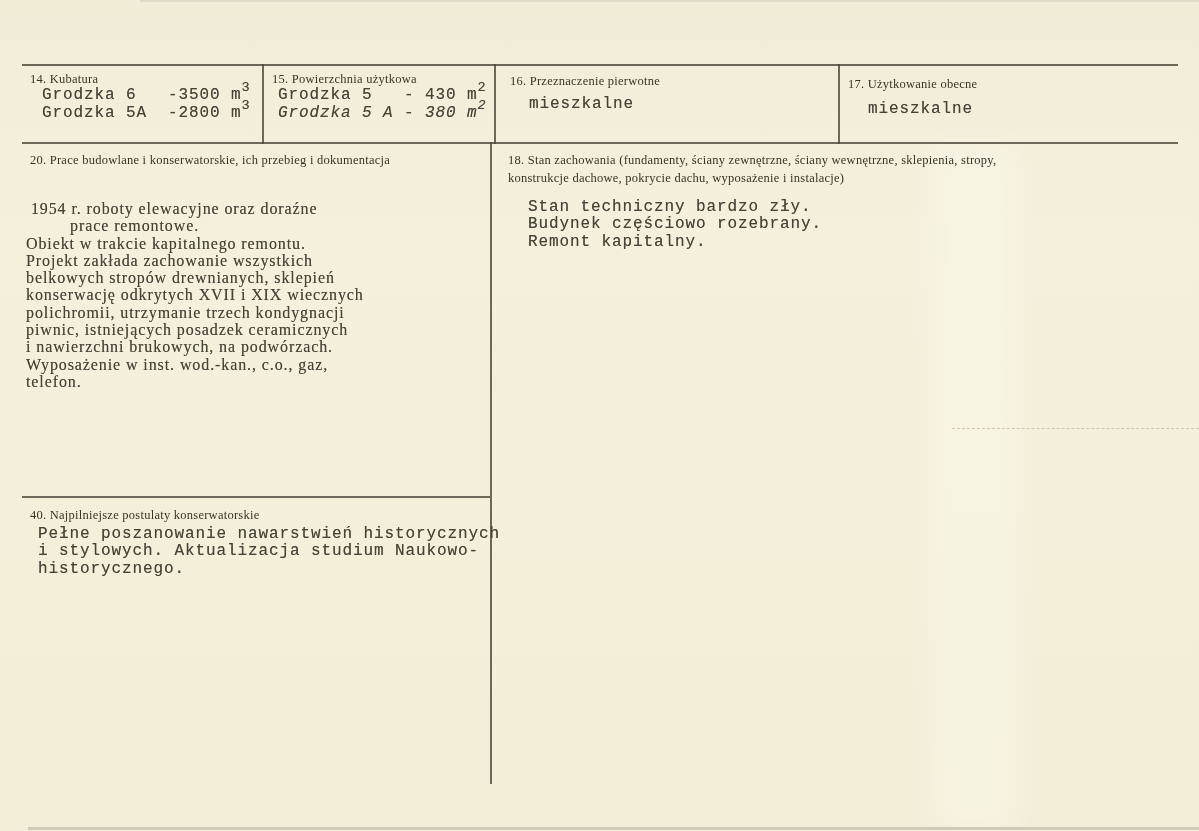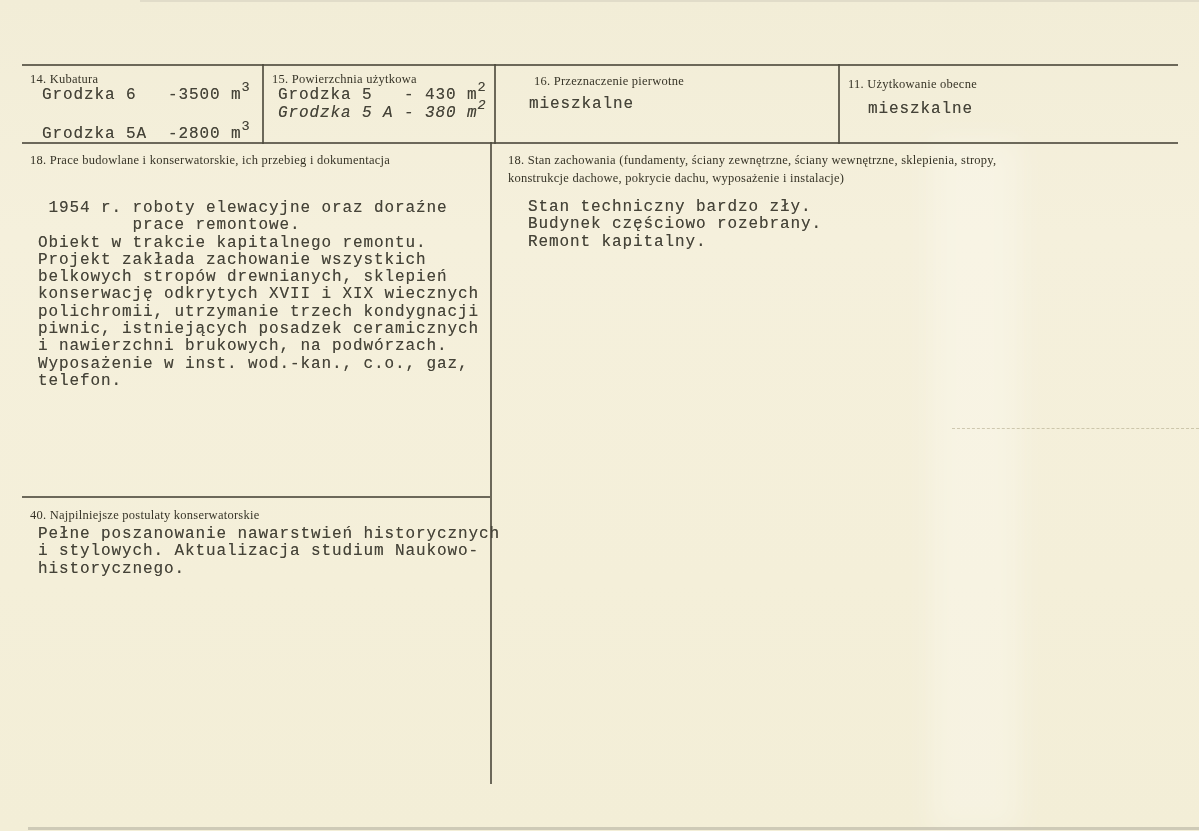--- a/index.html
+++ b/index.html
@@ -82,42 +82,42 @@
   <div class="line hline" style="left:22px; top:142px; width:1156px;"></div>
   <div class="line vline" style="left:262px; top:64px; height:80px;"></div>
   <div class="line vline" style="left:494px; top:64px; height:80px;"></div>
   <div class="line vline" style="left:838px; top:64px; height:80px;"></div>
   <div class="line vline" style="left:490px; top:142px; height:642px;"></div>
   <div class="line hline" style="left:22px; top:496px; width:468px;"></div>
 
   <div>
     <div class="flabel" style="left:30px; top:70px;">14. Kubatura</div>
     <div class="typed" style="left:42px; top:87px;"><span>Grodzka 6   -3500 m</span><sup>3</sup></div>
-    <div class="typed" style="left:42px; top:105px;margin-top:21px;"><span>Grodzka 5A  -2800 m</span><sup>3</sup></div>
+    <div class="typed" style="left:42px; top:105px;"><span>Grodzka 5A  -2800 m</span><sup>3</sup></div>
   </div>
 
   <div>
     <div class="flabel" style="left:272px; top:70px;">15. Powierzchnia użytkowa</div>
     <div class="typed" style="left:278px; top:87px;"><span>Grodzka 5   - 430 m</span><sup>2</sup></div>
     <div class="typed" style="left:278px; top:105px;font-style:italic;"><span>Grodzka 5 A - 380 m</span><sup>2</sup></div>
   </div>
 
   <div>
-    <div class="flabel" style="left:534px; top:72px;">16. Przeznaczenie pierwotne</div>
+    <div class="flabel" style="left:510px; top:72px;">16. Przeznaczenie pierwotne</div>
     <div class="typed" style="left:529px; top:96px;">mieszkalne</div>
   </div>
 
   <div>
-    <div class="flabel" style="left:848px; top:75px;">11. Użytkowanie obecne</div>
+    <div class="flabel" style="left:848px; top:75px;">17. Użytkowanie obecne</div>
     <div class="typed" style="left:868px; top:101px;">mieszkalne</div>
   </div>
 
   <div>
-    <div class="flabel" style="left:30px; top:151px; width:440px;">18. Prace budowlane i konserwatorskie, ich przebieg i dokumentacja</div>
-    <div class="typed" style="left:38px; top:200px;"> 1954 r. roboty elewacyjne oraz doraźne
+    <div class="flabel" style="left:30px; top:151px; width:440px;">20. Prace budowlane i konserwatorskie, ich przebieg i dokumentacja</div>
+    <div class="typed" style="left:26px; top:200px;font-family:Liberation Serif, serif;"> 1954 r. roboty elewacyjne oraz doraźne
          prace remontowe.
 Obiekt w trakcie kapitalnego remontu.
 Projekt zakłada zachowanie wszystkich
 belkowych stropów drewnianych, sklepień
 konserwację odkrytych XVII i XIX wiecznych
 polichromii, utrzymanie trzech kondygnacji
 piwnic, istniejących posadzek ceramicznych
 i nawierzchni brukowych, na podwórzach.
 Wyposażenie w inst. wod.-kan., c.o., gaz,
 telefon.</div>

